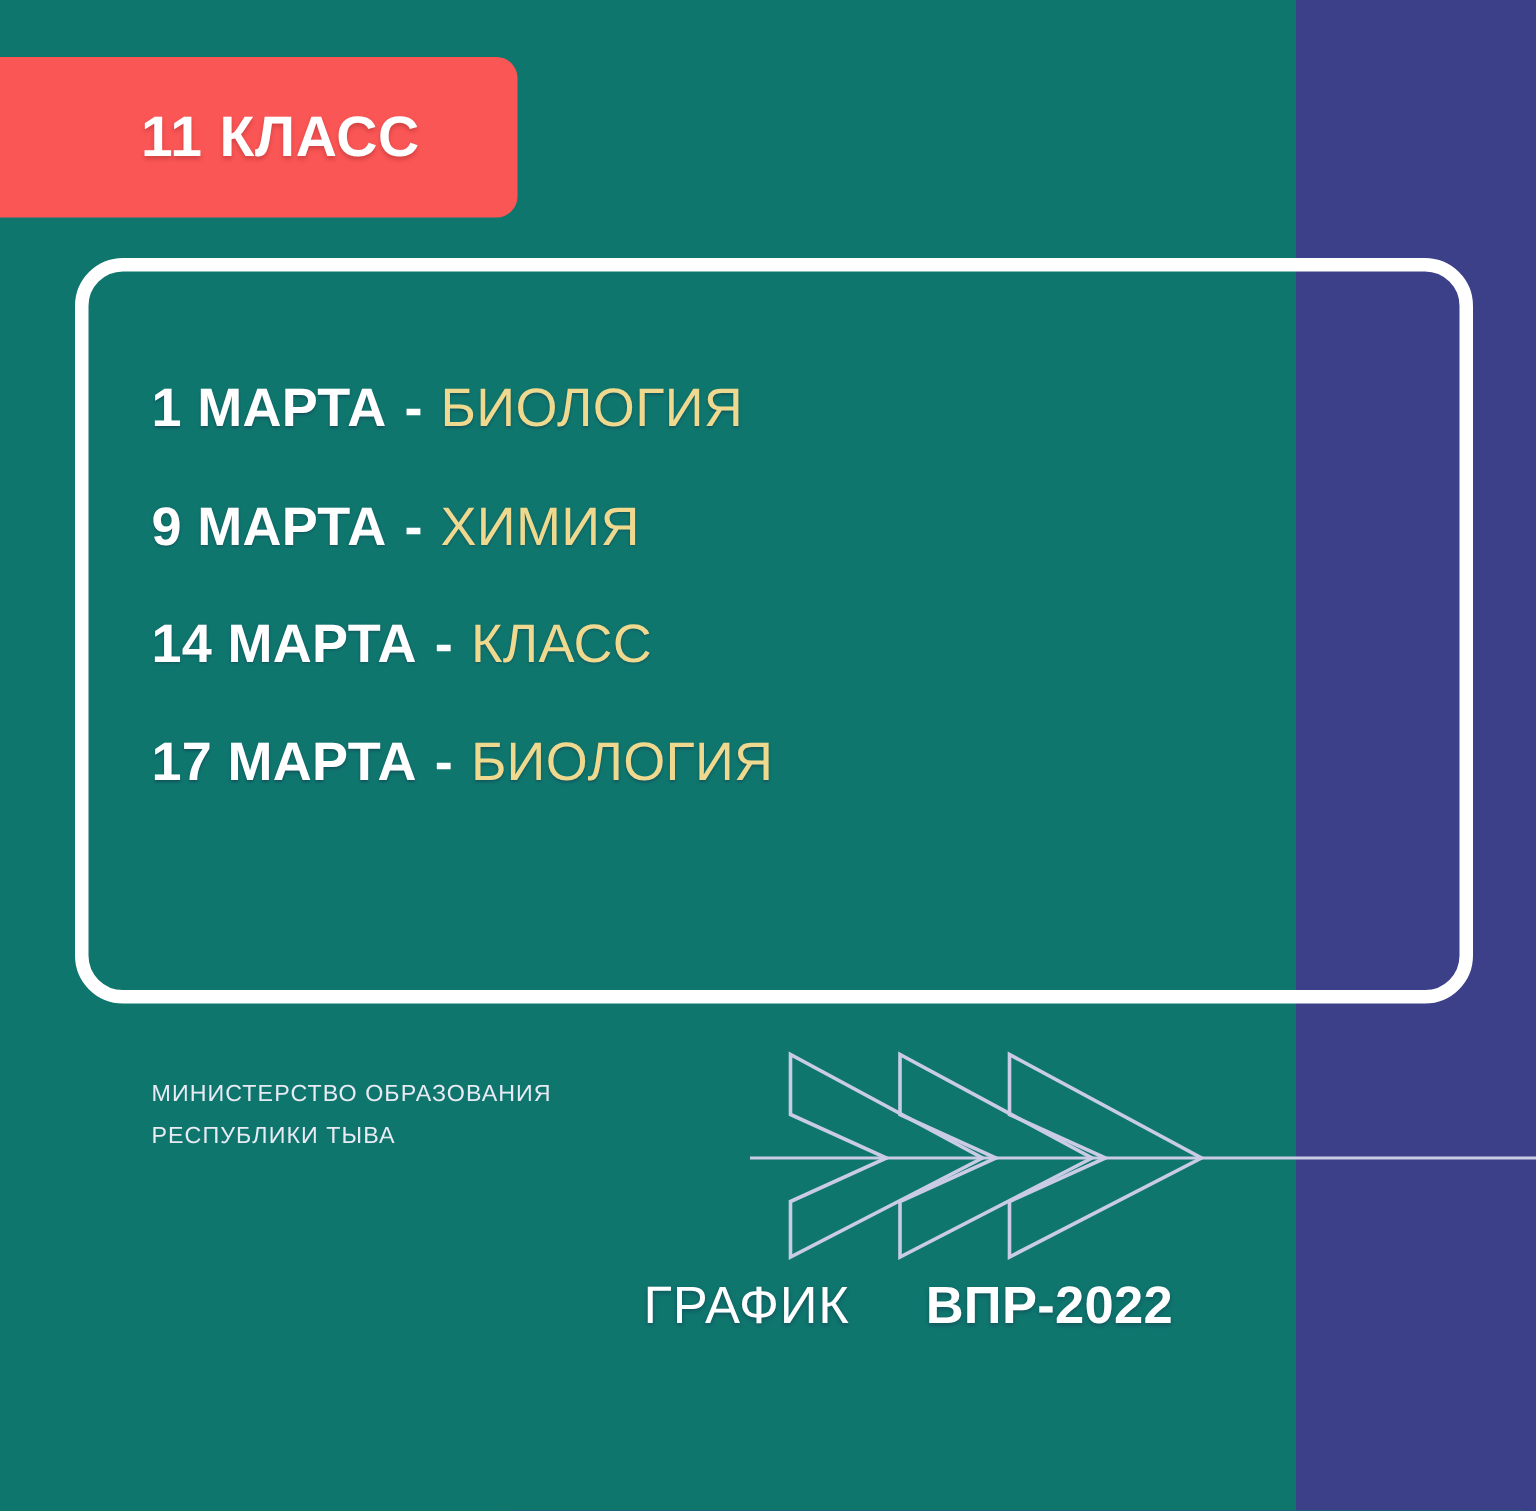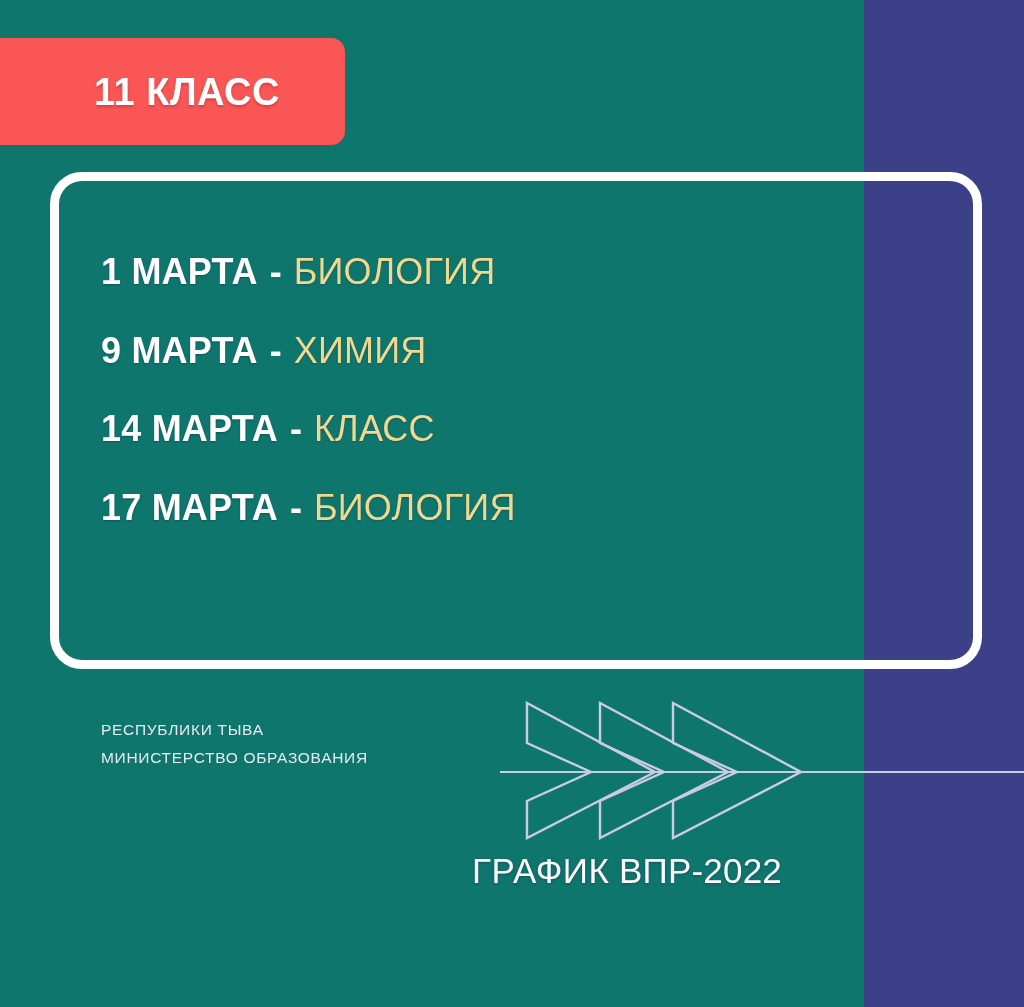--- a/index.html
+++ b/index.html
@@ -125,22 +125,23 @@
     white-space: nowrap;
     color: #ffffff;
     text-shadow: 0 1px 3px rgba(20, 20, 60, 0.35);
   }
   #report-title .title-light {
     font-weight: normal;
     letter-spacing: 0.5px;
     margin-top: 38px;
   }
   #report-title .title-bold {
-    font-weight: normal;
+    font-weight: bold;
     letter-spacing: 0.2px;
+    margin-left: 41px;
   }
 </style>
 </head>
 <body>
 
 <div id="poster">
 
   <div id="grade-badge">
     <span class="badge-label">11 КЛАСС</span>
   </div>
@@ -171,22 +172,22 @@
     <div class="schedule-row">
       <span class="row-date">17 МАРТА</span>
       <span class="row-dash">-</span>
       <span class="row-subject">БИОЛОГИЯ</span>
     </div>
 
 
   </div>
 
   <div id="ministry-block">
+    <div class="ministry-line">МИНИСТЕРСТВО ОБРАЗОВАНИЯ</div>
     <div class="ministry-line">РЕСПУБЛИКИ ТЫВА</div>
-    <div class="ministry-line">МИНИСТЕРСТВО ОБРАЗОВАНИЯ</div>
   </div>
 
   <svg id="chevron-decoration" viewBox="0 0 524 160">
     <g fill="none" stroke="#c9cce4" stroke-width="2.4" stroke-linejoin="miter" stroke-linecap="butt">
       <polygon points="27,13 27,53 91,82 27,111 27,148 155,82"></polygon>
       <polygon points="100,13 100,53 164,82 100,111 100,148 228,82"></polygon>
       <polygon points="173,13 173,53 237,82 173,111 173,148 301,82"></polygon>
     </g>
     <line x1="0" y1="82" x2="524" y2="82" stroke="#c9cce4" stroke-width="2"></line>
   </svg>

